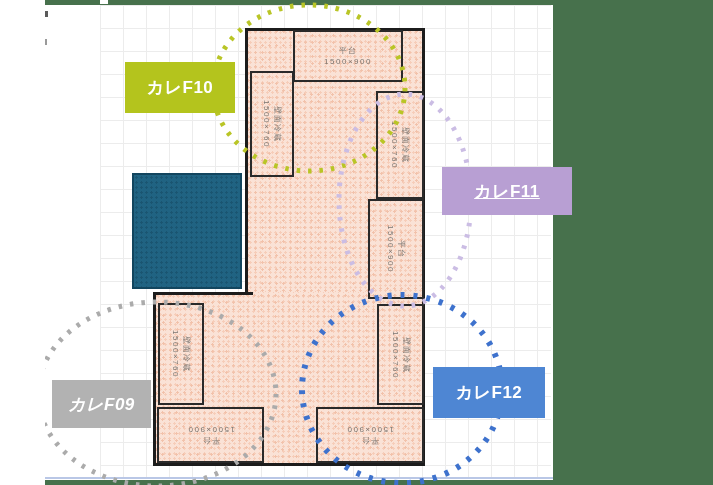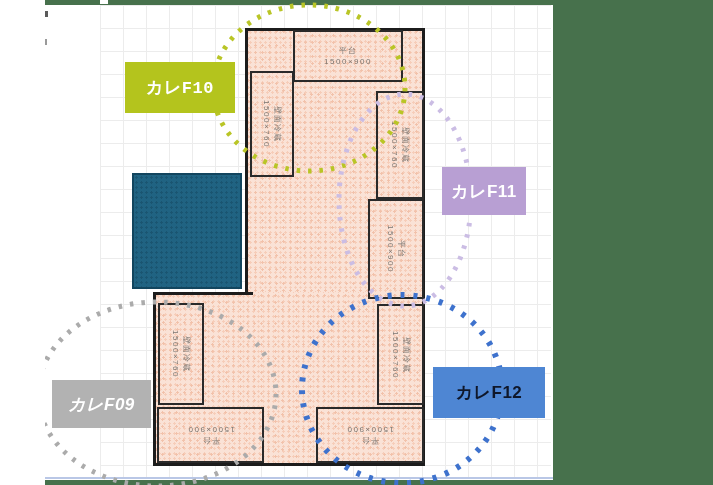--- a/index.html
+++ b/index.html
@@ -66,21 +66,21 @@
   #fx-bottom-right-platform{left:271px;top:407px;width:108px;height:56px;}
 
   
   #rings{position:absolute;left:0;top:0;width:713px;height:485px;pointer-events:none;}
   #rings ellipse{fill:none;stroke-linecap:butt;}
 
   
   .zone-label{position:absolute;display:flex;align-items:center;justify-content:center;
     font-weight:bold;font-size:17px;letter-spacing:.5px;}
   #label-f10{left:80px;top:62px;width:110px;height:51px;}
-  #label-f11{left:397px;top:167px;width:84px;height:48px;}
+  #label-f11{left:397px;top:167px;width:130px;height:48px;text-decoration:underline;}
   #label-f12{left:388px;top:367px;width:112px;height:51px;}
   #label-f09{left:7px;top:380px;width:99px;height:48px;font-style:italic;}
 
   
   #white-speck{position:absolute;left:703px;top:172px;width:10px;height:12px;background:#fff;border-radius:45%;}
   .edge-tick{position:absolute;background:#5a5a5a;}
   #edge-tick-1{left:0;top:11px;width:3px;height:6px;}
   #edge-tick-2{left:0;top:39px;width:2px;height:6px;background:#9a9a9a;}
 </style>
 </head>
@@ -156,27 +156,27 @@
     </div>
   </div>
 
   <svg id="rings" viewBox="0 0 713 485">
     <ellipse cx="264" cy="88" rx="96" ry="83" stroke-width="5" stroke-dasharray="3.5 8" style="stroke: rgb(185, 197, 38);"></ellipse>
     <ellipse cx="360" cy="200" rx="66" ry="106" stroke-width="5" stroke-dasharray="3.5 8" style="stroke: rgb(203, 189, 228);"></ellipse>
     <ellipse cx="357" cy="389" rx="100" ry="94" stroke-width="6" stroke-dasharray="4 9" style="stroke: rgb(62, 114, 205);"></ellipse>
     <ellipse cx="112" cy="394" rx="119" ry="92" stroke-width="5" stroke-dasharray="3.5 8" style="stroke: rgb(171, 171, 171);"></ellipse>
   </svg>
 
-  <div id="label-f10" class="zone-label" style="background-color: rgb(180, 196, 29); color: rgb(255, 255, 255); font-family: Liberation Mono, monospace;">
+  <div id="label-f10" class="zone-label" style="background-color: rgb(180, 196, 29); color: rgb(255, 255, 255);">
     <span>カレF10</span>
   </div>
   <div id="label-f11" class="zone-label" style="background-color: rgb(184, 159, 211); color: rgb(255, 255, 255);">
     <span>カレF11</span>
   </div>
-  <div id="label-f12" class="zone-label" style="background-color: rgb(78, 134, 211); color: #0f172a;">
+  <div id="label-f12" class="zone-label" style="background-color: rgb(78, 134, 211); color: #ffffff;">
     <span>カレF12</span>
   </div>
   <div id="label-f09" class="zone-label" style="background-color: rgb(178, 178, 178); color: rgb(255, 255, 255);">
     <span>カレF09</span>
   </div>
 
   <div id="white-speck"></div>
   <div id="edge-tick-1" class="edge-tick"></div>
   <div id="edge-tick-2" class="edge-tick"></div>
 

